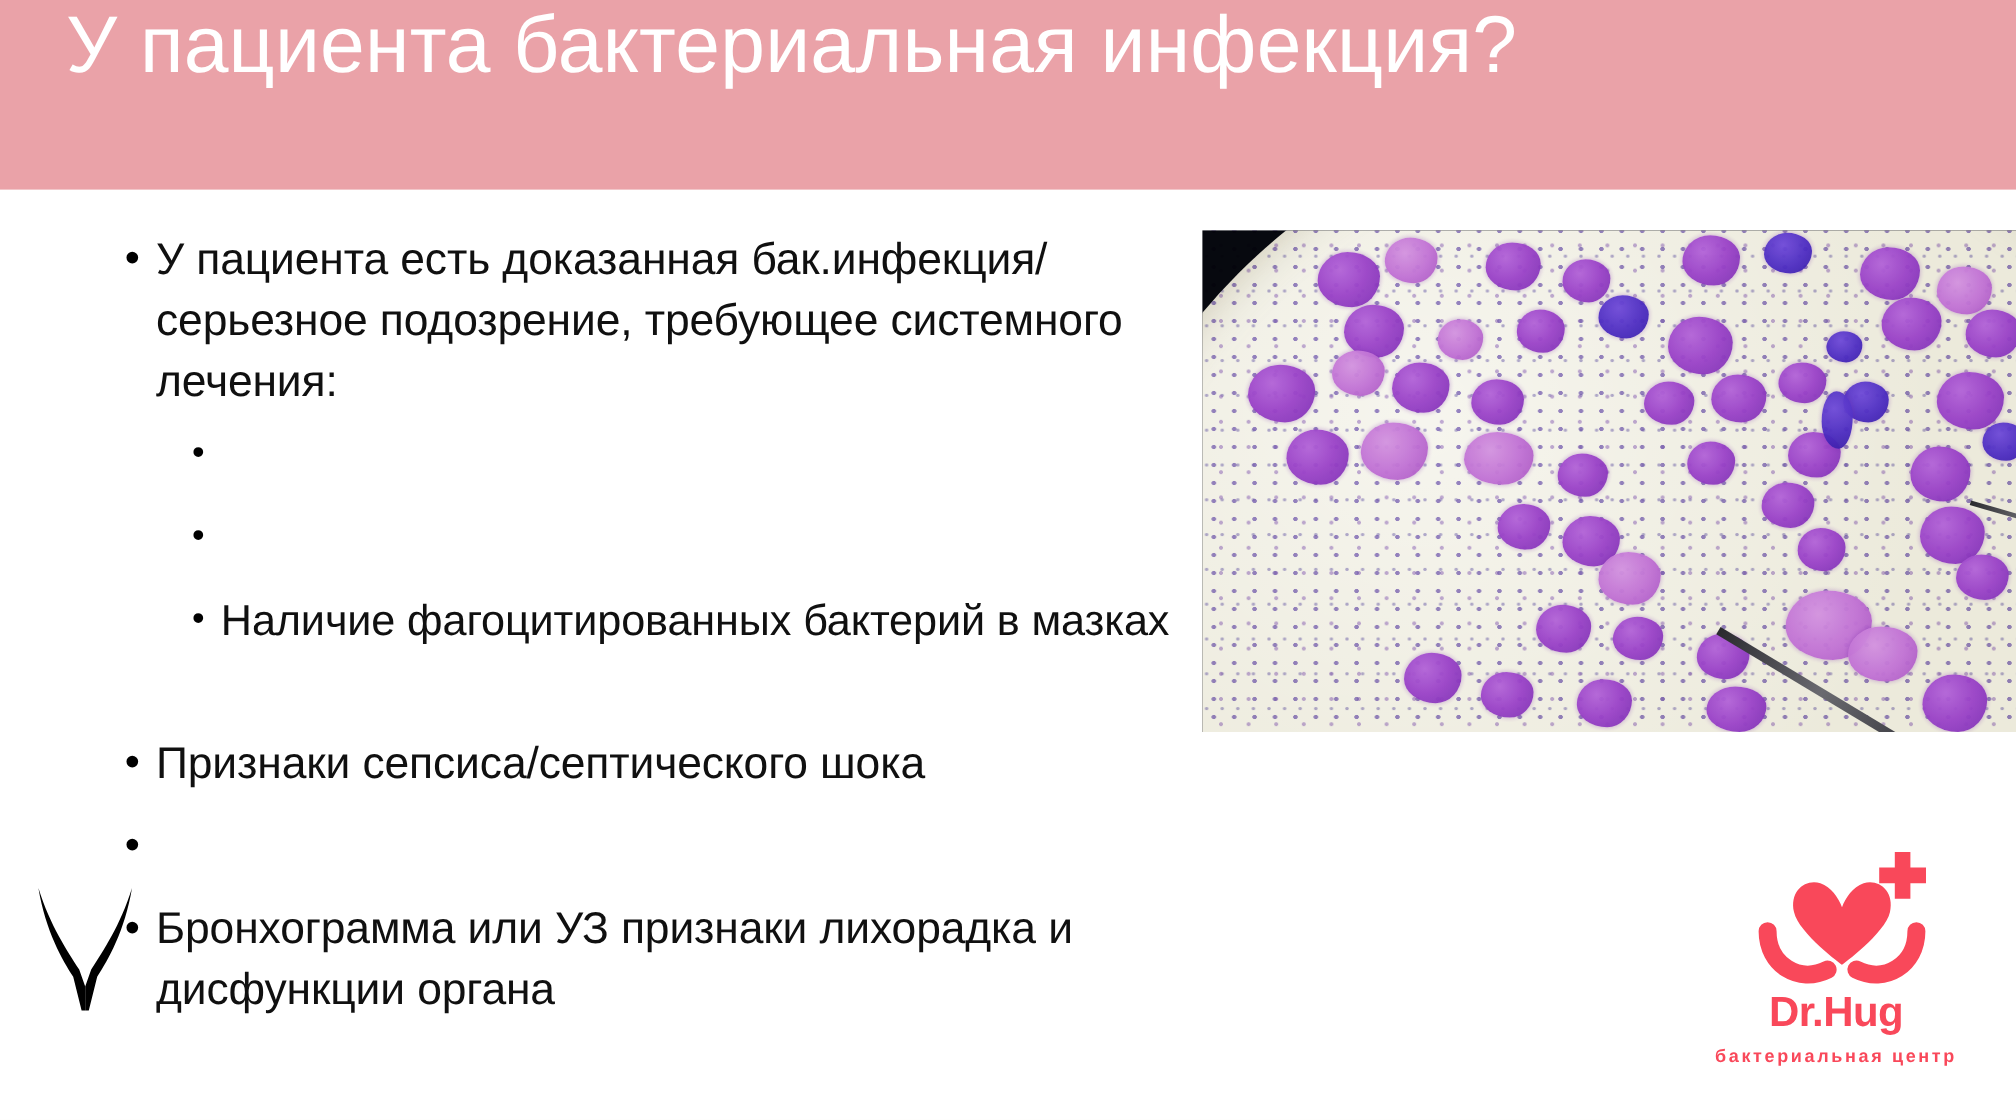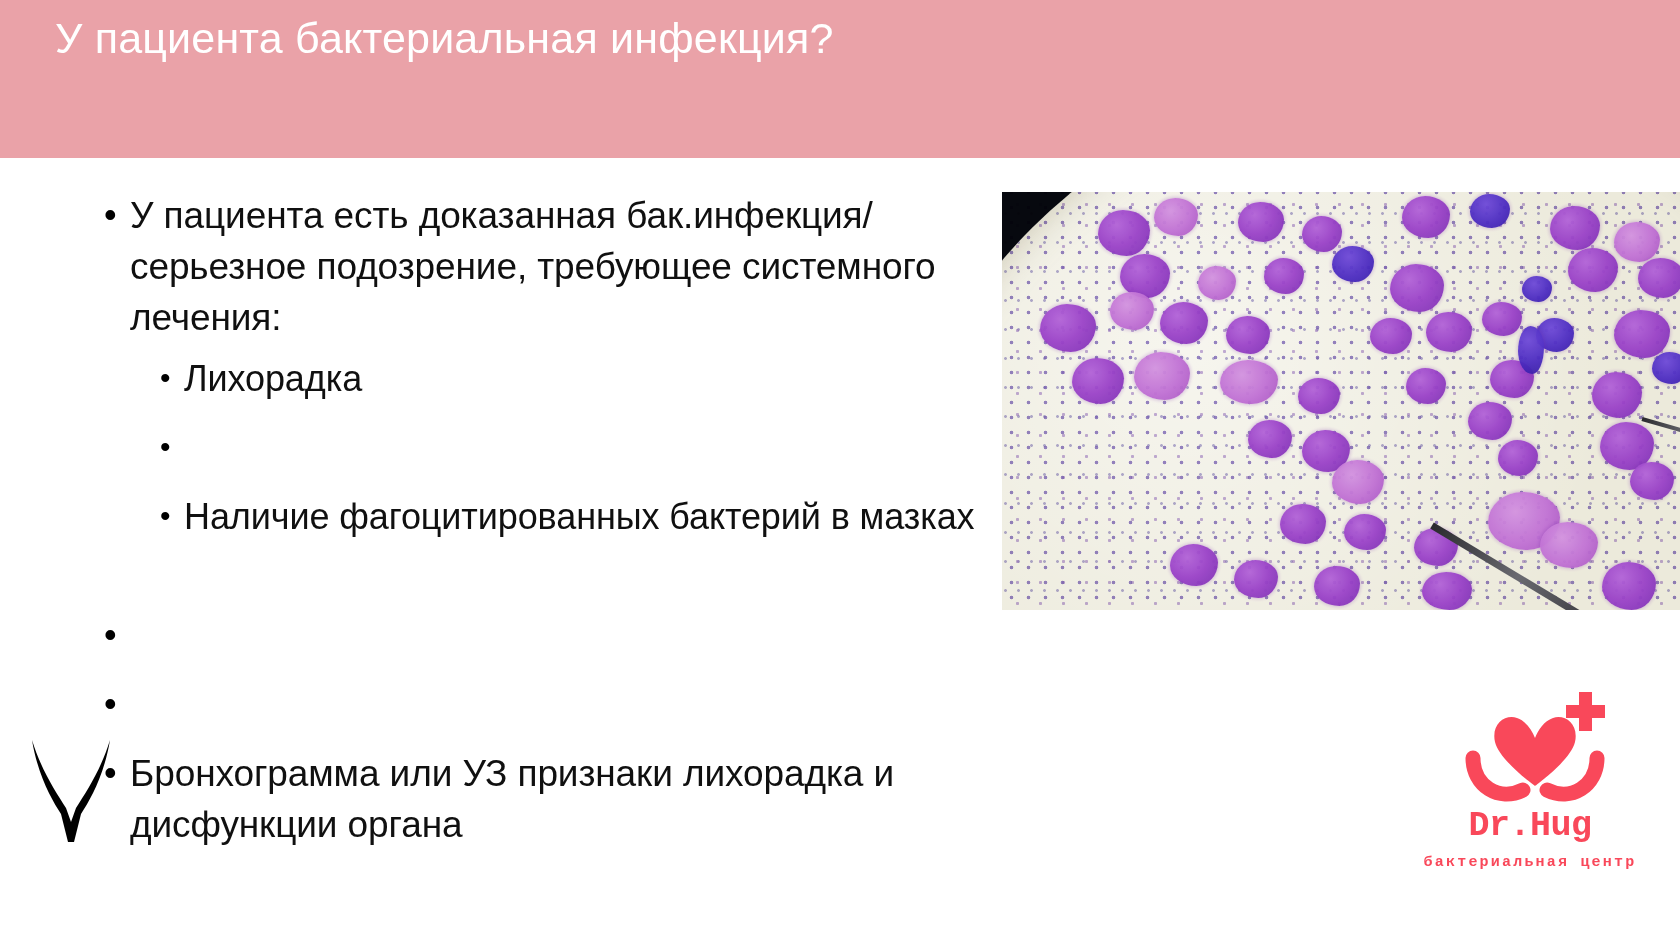--- a/index.html
+++ b/index.html
@@ -22,21 +22,21 @@
     left: 0;
     top: 0;
     width: 1680px;
     height: 158px;
     background: #eaa2a8;
   }
   #slide-title {
     position: absolute;
     left: 55px;
     top: 6px;
-    font-size: 43px;
+    font-size: 67px;
     line-height: 64px;
     font-weight: 400;
     color: #ffffff;
     letter-spacing: 0.2px;
     white-space: nowrap;
   }
 
   
   #content-area {
     position: absolute;
@@ -142,24 +142,23 @@
   #microscopy-photo .needle {
     position: absolute;
     background: linear-gradient(90deg, #2a2a2e 0%, #6a6a70 40%, #1b1b20 100%);
     transform-origin: left center;
   }
 
   
   #brand-logo {
     position: absolute;
     left: 1400px;
-    top: 690px;
+    top: 708px;
     width: 260px;
     height: 225px;
-    font-family: Liberation Mono, monospace;
   }
   #logo-mark {
     position: absolute;
     left: 55px;
     top: 0;
     width: 160px;
     height: 120px;
   }
   #logo-wordmark {
     position: absolute;
@@ -193,34 +192,34 @@
 
 <div id="content-area">
 
   <div class="bullet-row" id="bullet-0">
     <span class="bullet-mark">•</span>
     <span class="bullet-text">У пациента есть доказанная бак.инфекция/ серьезное подозрение, требующее системного лечения:</span>
   </div>
 
   <div class="bullet-row sub" id="bullet-1">
     <span class="bullet-mark">•</span>
-    <span class="bullet-text">Лихорадка</span>
   </div>
 
   <div class="bullet-row sub" id="bullet-2">
     <span class="bullet-mark">•</span>
   </div>
 
   <div class="bullet-row sub" id="bullet-3">
     <span class="bullet-mark">•</span>
     <span class="bullet-text">Наличие фагоцитированных бактерий в мазках</span>
   </div>
 
   <div class="bullet-row" id="bullet-4">
     <span class="bullet-mark">•</span>
+    <span class="bullet-text">Признаки сепсиса/септического шока</span>
   </div>
 
   <div class="bullet-row" id="bullet-5">
     <span class="bullet-mark">•</span>
   </div>
 
   <div class="bullet-row" id="bullet-6">
     <span class="bullet-mark">•</span>
     <span class="bullet-text">Бронхограмма или УЗ признаки лихорадка и дисфункции органа</span>
   </div>

